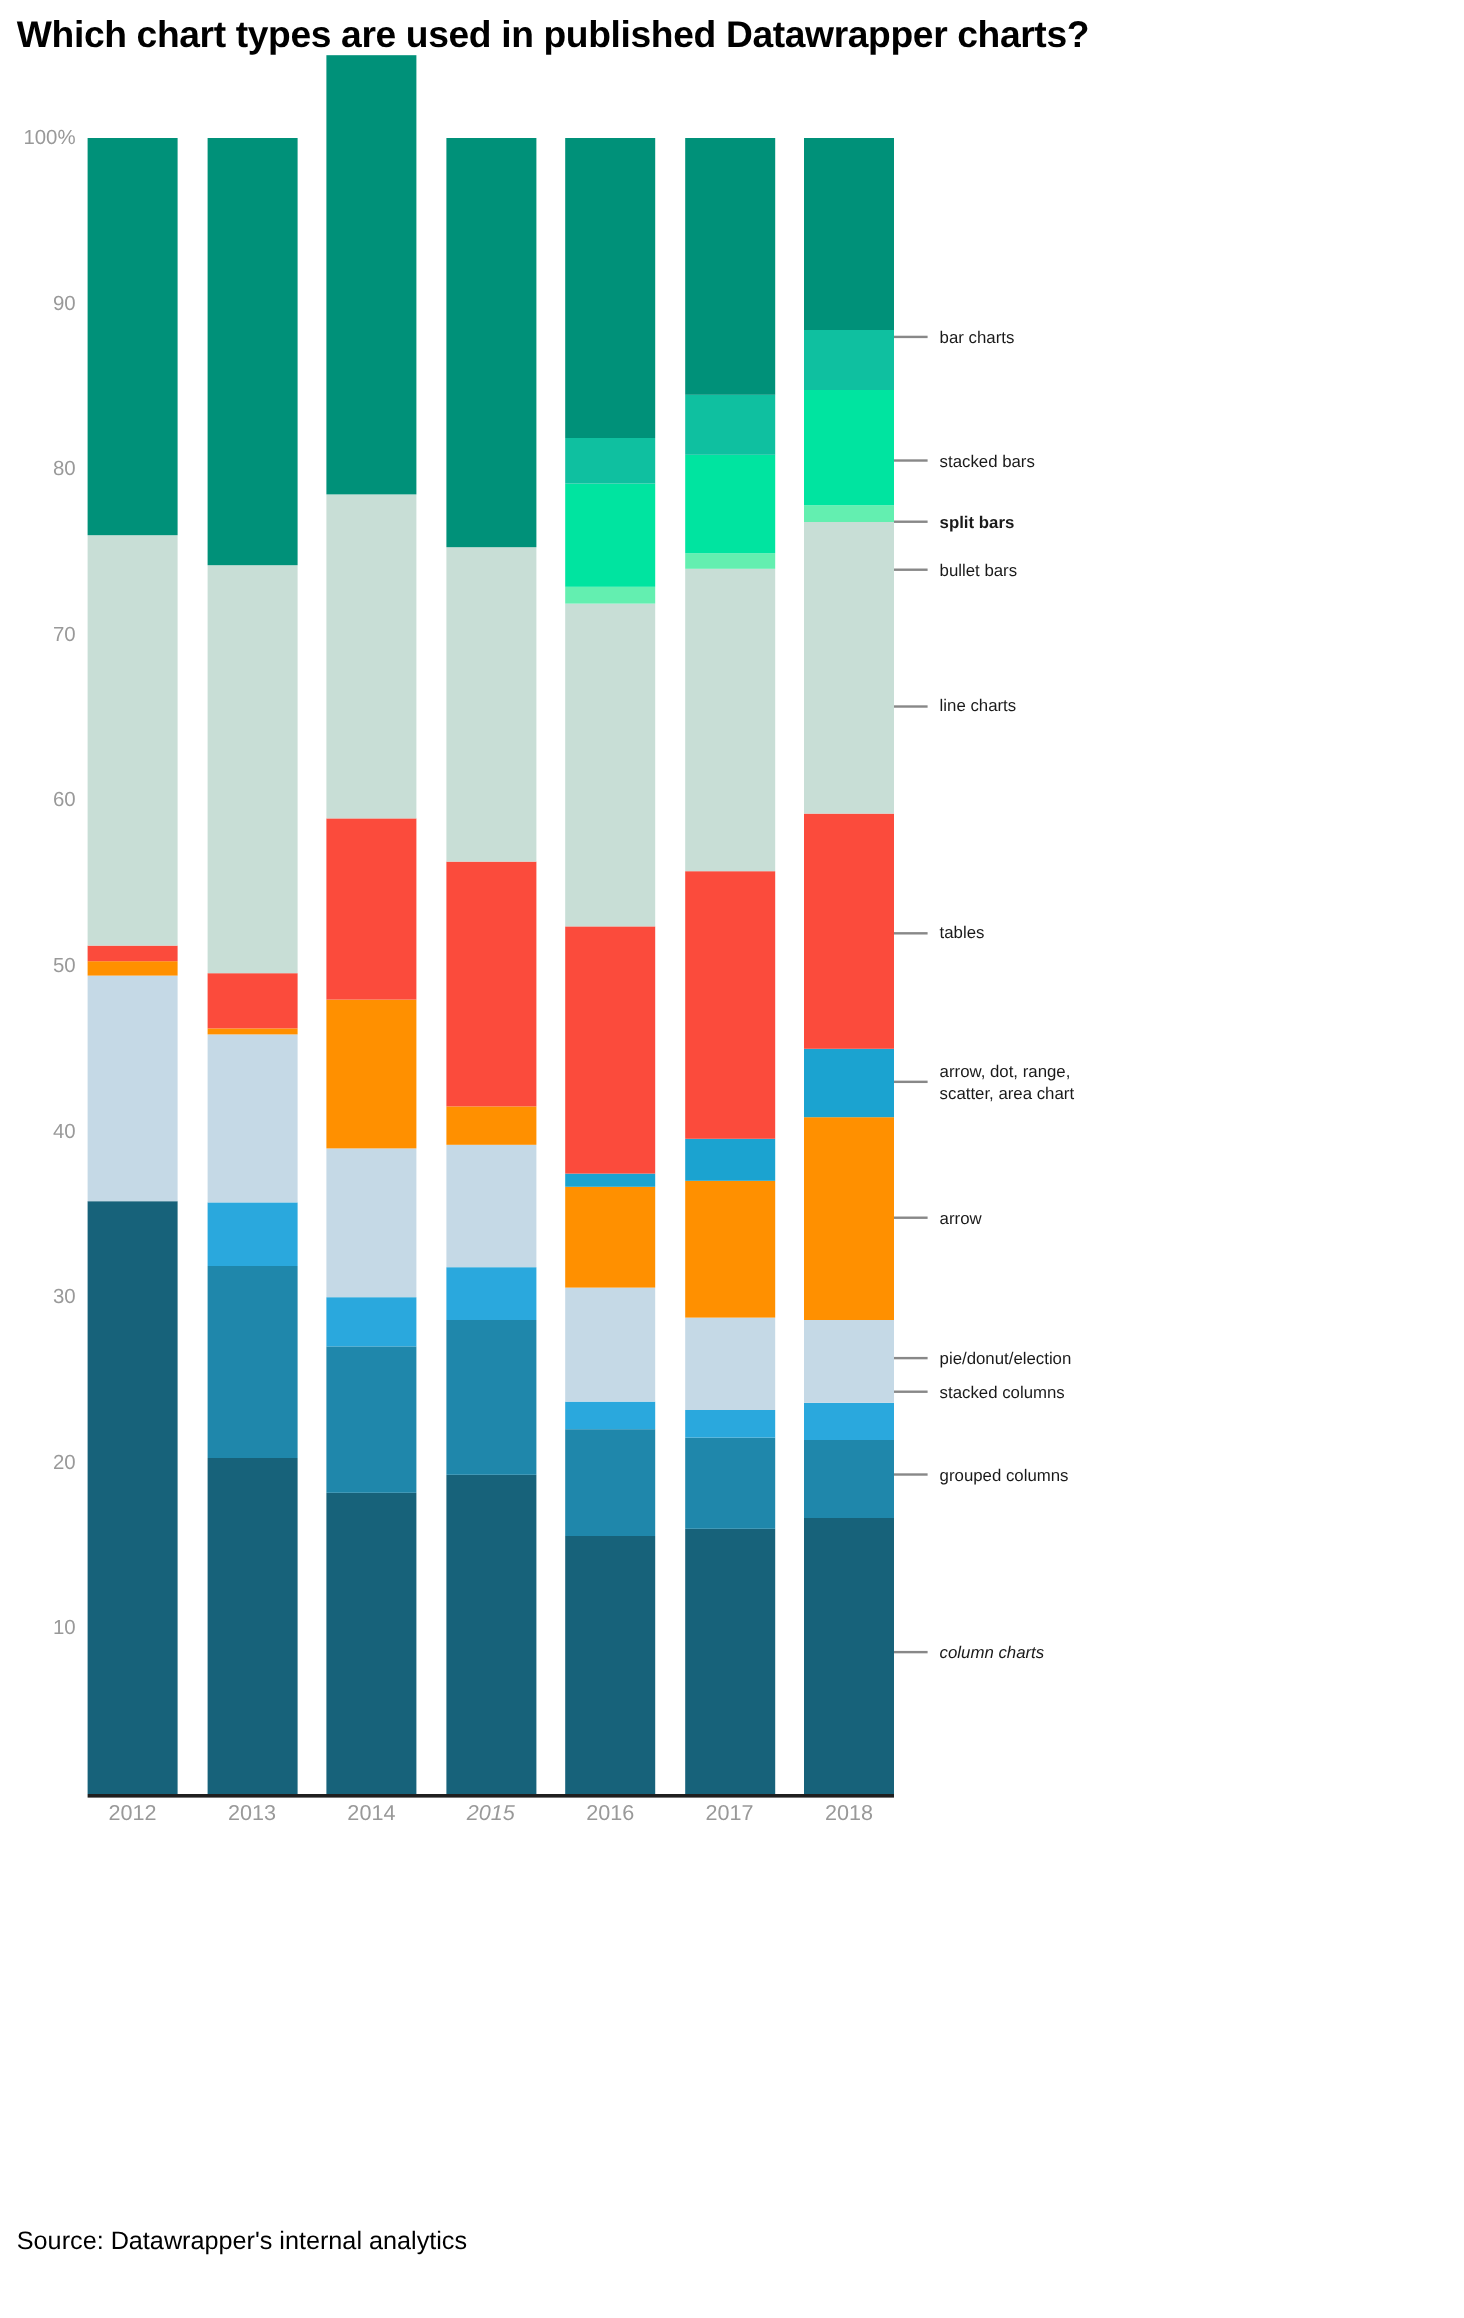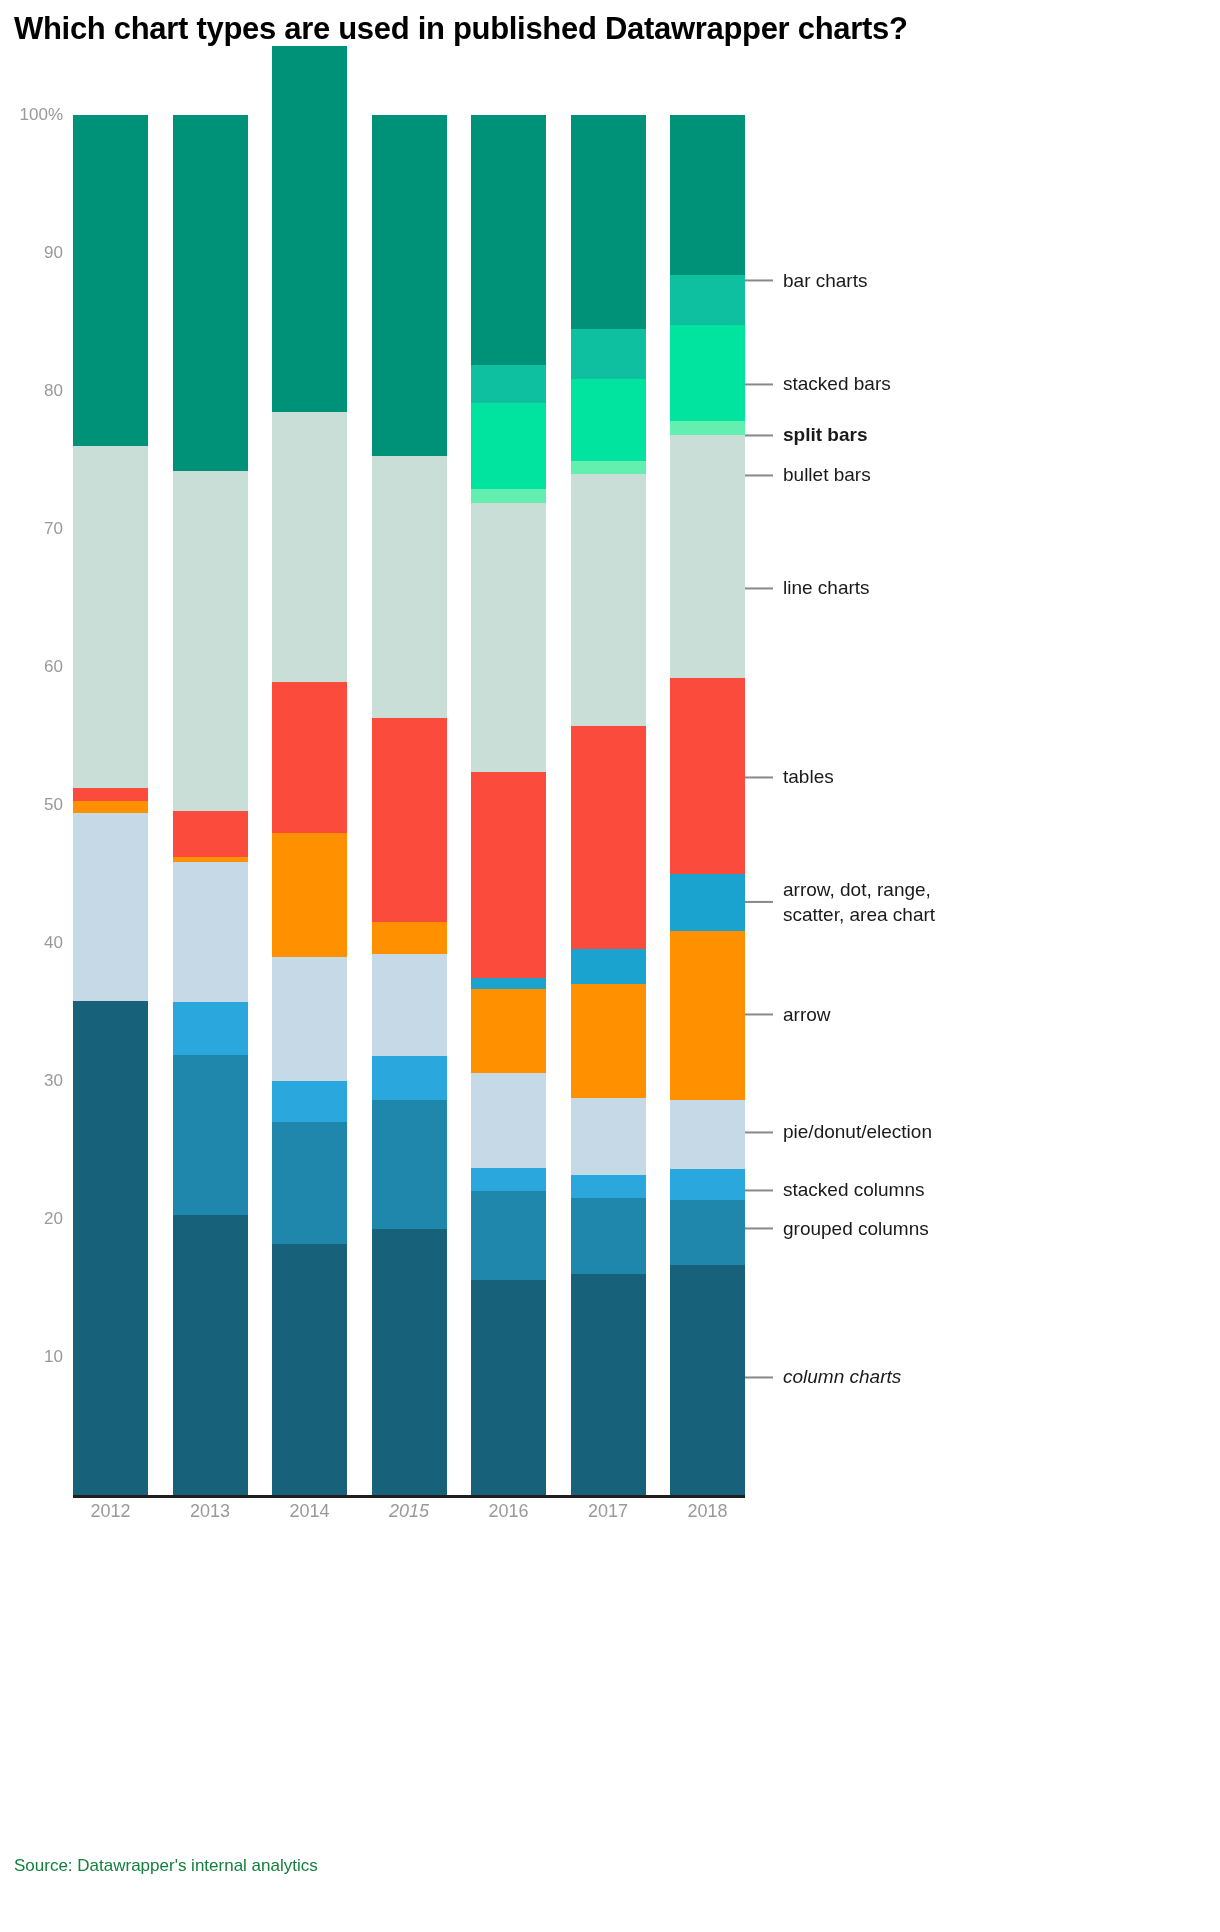--- a/index.html
+++ b/index.html
@@ -94,35 +94,35 @@
     display:inline-block;
     width:28px;
     height:2px;
     background:#888888;
     vertical-align:middle;
     margin-right:10px;
   }
   .leg-text{
     display:inline-block;
     vertical-align:middle;
-    font-size:19px;
+    font-size:14px;
     color:#1a1a1a;
     line-height:1.32;
     white-space:pre-line;
   }
   .legend-item.two-line .leader{
     vertical-align:middle;
   }
   
   .footer{
     position:absolute;
     left:14px;
     top:1856px;
-    font-size:17px;
-    color:#15803d;
+    font-size:21px;
+    color:#000000;
   }
 </style>
 </head>
 <body>
 
 <div class="chart-root">
 
   <div class="title">Which chart types are used in published Datawrapper charts?</div>
 
   <div class="yaxis">
@@ -238,20 +238,20 @@
       <div class="legend-item" style="top: 165.6px;"><span class="leader"></span><span class="leg-text">bar charts</span></div>
       <div class="legend-item" style="top: 269.1px;"><span class="leader"></span><span class="leg-text">stacked bars</span></div>
       <div class="legend-item" style="top: 320.16px; font-weight: bold;"><span class="leader"></span><span class="leg-text">split bars</span></div>
       <div class="legend-item" style="top: 360.18px;"><span class="leader"></span><span class="leg-text">bullet bars</span></div>
       <div class="legend-item" style="top: 473.34px;"><span class="leader"></span><span class="leg-text">line charts</span></div>
       <div class="legend-item" style="top: 662.4px;"><span class="leader"></span><span class="leg-text">tables</span></div>
       <div class="legend-item two-line" style="top: 786.6px;"><span class="leader"></span><span class="leg-text">arrow, dot, range,
 scatter, area chart</span></div>
       <div class="legend-item" style="top: 899.76px;"><span class="leader"></span><span class="leg-text">arrow</span></div>
       <div class="legend-item" style="top: 1017.06px;"><span class="leader"></span><span class="leg-text">pie/donut/election</span></div>
-      <div class="legend-item" style="top: 1075px;"><span class="leader"></span><span class="leg-text">stacked columns</span></div>
+      <div class="legend-item" style="top: 1045px;"><span class="leader"></span><span class="leg-text">stacked columns</span></div>
       <div class="legend-item" style="top: 1113.66px;"><span class="leader"></span><span class="leg-text">grouped columns</span></div>
       <div class="legend-item" style="top: 1262px; font-style: italic;"><span class="leader"></span><span class="leg-text">column charts</span></div>
     </div>
 
   <div class="footer">Source: Datawrapper's internal analytics</div>
 
 </div>
 
 </body></html>

